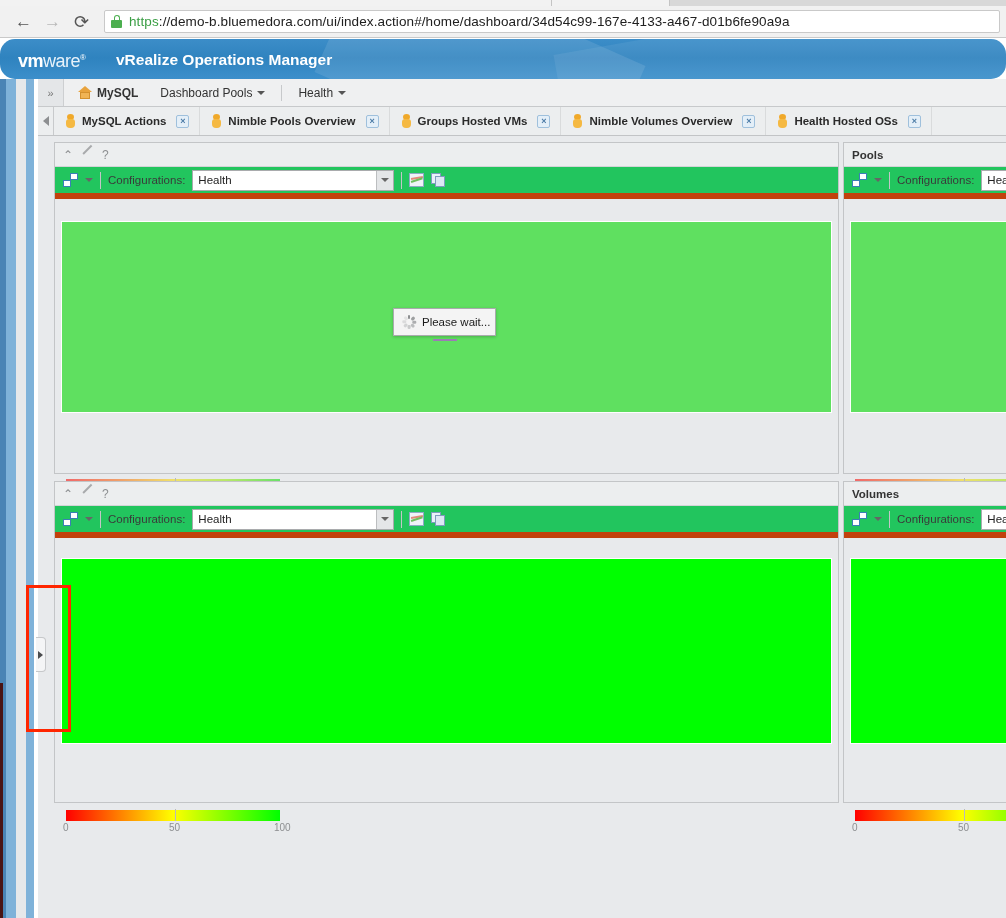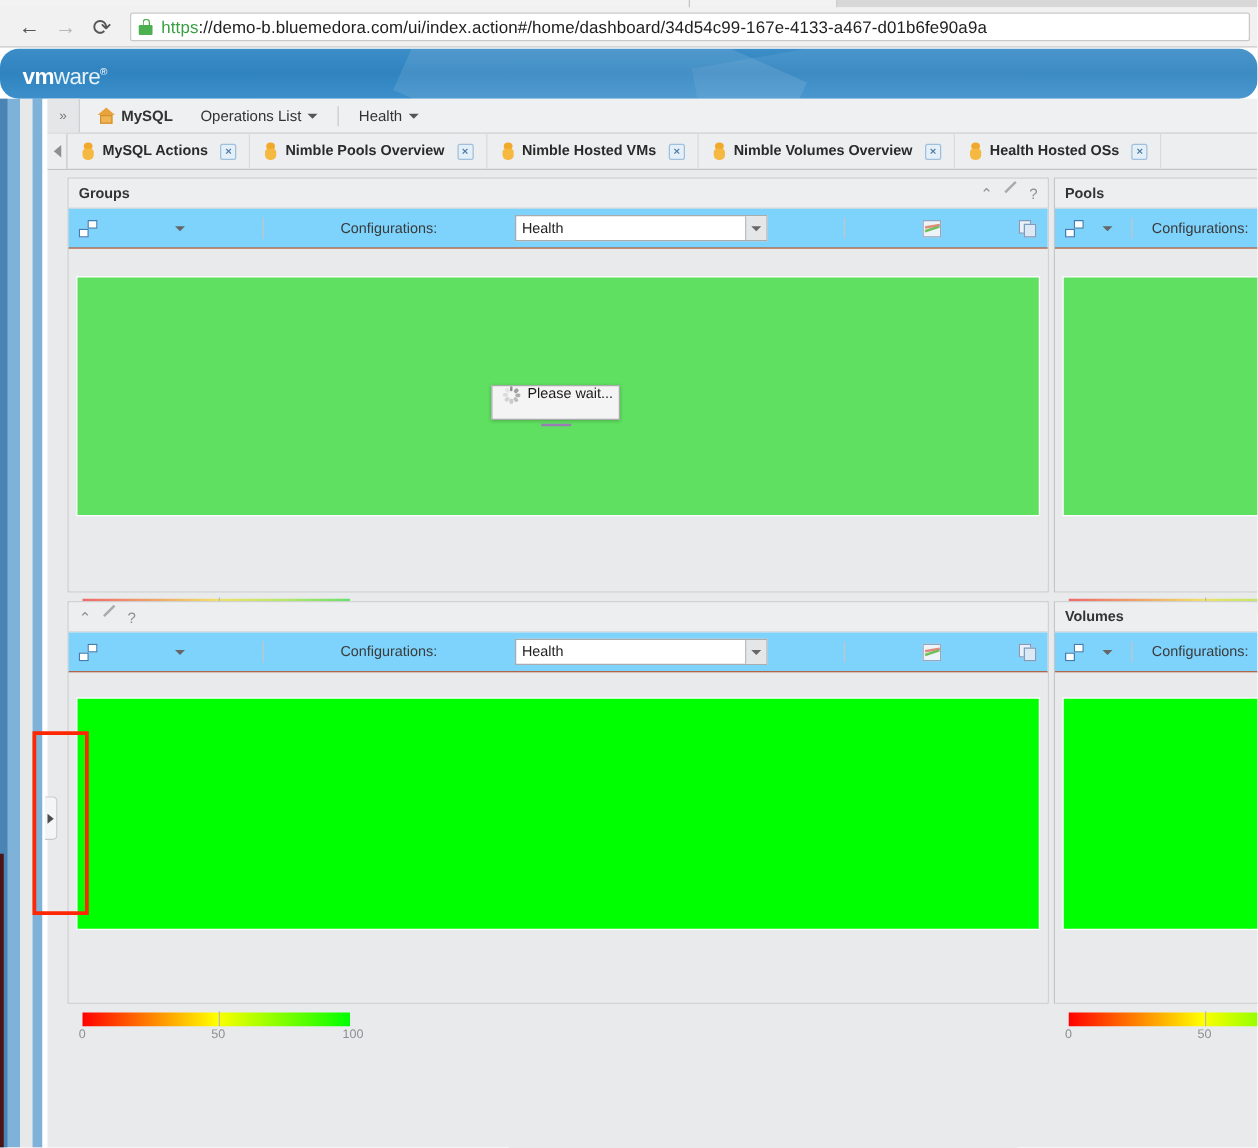--- a/index.html
+++ b/index.html
@@ -205,22 +205,22 @@
     width: 11px; height: 11px; position: relative; display: inline-block;
     cursor: pointer;
   }
   .pencil-icon:before {
     content: ""; position: absolute; left: 1px; top: 4px;
     width: 12px; height: 1.6px; background: #a8aaac;
     transform: rotate(-45deg); transform-origin: left center;
   }
 
   .widget-toolbar {
-    height: 32px; background: #7dd3fc; border-bottom: 1px solid #c2410c;
-    display: flex; align-items: center; padding: 0 8px; gap: 7px; justify-content: space-between;
+    height: 32px; background: #22c55e; border-bottom: 6px solid #c2410c;
+    display: flex; align-items: center; padding: 0 8px; gap: 7px;
   }
   .tb-objicon {
     width: 15px; height: 14px; position: relative; flex: none; cursor: pointer;
   }
   .tb-objicon .sq1 {
     position: absolute; right: 0; top: 0; width: 8px; height: 7px;
     border: 1.5px solid #3a7fb5; background: #ffffff;
   }
   .tb-objicon .sq2 {
     position: absolute; left: 0; bottom: 0; width: 8px; height: 7px;
@@ -287,21 +287,21 @@
   .legend-tick.mid-line:before {
     content: ""; position: absolute; left: 50%; top: -13px;
     width: 1px; height: 12px; background: #b8babc;
   }
 
   
   .please-wait {
     position: absolute; left: 393px; top: 308px; width: 103px; height: 28px;
     background: #f4f4f4; border: 1px solid #a9abad;
     box-shadow: 0 1px 3px rgba(0,0,0,0.22);
-    display: flex; gap: 6px; padding-left: 8px; z-index: 50;
+    display: flex; align-items: center; gap: 6px; padding-left: 8px; z-index: 50;
   }
   .pw-spinner { width: 14px; height: 14px; position: relative; flex: none; }
   .pw-spinner i {
     position: absolute; left: 5.8px; top: 0; width: 2.6px; height: 4px;
     background: #8d8f91; border-radius: 1.3px;
     transform-origin: 1.3px 7px;
   }
   .pw-text { font-size: 11.5px; color: #1a1a1a; }
   .pw-underline {
     position: absolute; left: 433px; top: 339px; width: 24px; height: 2px;
@@ -342,20 +342,21 @@
       <span class="lock-icon">
         <span class="shackle"></span>
           <span class="body"></span>
       </span>
       <span class="url-text"><span class="scheme">https</span><span class="rest">://demo-b.bluemedora.com/ui/index.action#/home/dashboard/34d54c99-167e-4133-a467-d01b6fe90a9a</span></span>
     </div>
   </div>
 
   <div class="vm-header">
     <div class="vm-logo"><span>vm</span><span class="lite">ware</span><span class="reg">®</span></div>
+    <div class="vm-product">vRealize Operations Manager</div>
   </div>
 
   <div class="left-rail"></div>
   <div class="rail-dark"></div>
   <div class="rail-maroon"></div>
   <div class="rail-strip2"></div>
   <div class="rail-strip3"></div>
   <div class="rail-strip4"></div>
 
   <div class="menubar">
@@ -363,21 +364,21 @@
       <span>»</span>
     </div>
     <div class="menu-item home">
       <span class="home-icon">
         <span class="roof"></span>
           <span class="base"></span>
       </span>
       <span>MySQL</span>
     </div>
     <div class="menu-item">
-      <span>Operations List</span>
+      <span>Dashboard Pools</span>
       <span class="caret-down"></span>
     </div>
     <div class="menu-sep"></div>
     <div class="menu-item">
       <span>Health</span>
       <span class="caret-down"></span>
     </div>
   </div>
 
   <div class="tabbar">
@@ -401,21 +402,21 @@
         </span>
       <span>Nimble Pools Overview</span>
       <span class="tab-close">×</span>
     </div>
 
     <div class="dash-tab">
       <span class="tab-pin">
           <span class="head"></span>
           <span class="body"></span>
         </span>
-      <span>Nimble Hosted VMs</span>
+      <span>Groups Hosted VMs</span>
       <span class="tab-close">×</span>
     </div>
 
     <div class="dash-tab">
       <span class="tab-pin">
           <span class="head"></span>
           <span class="body"></span>
         </span>
       <span>Nimble Volumes Overview</span>
       <span class="tab-close">×</span>
@@ -428,21 +429,20 @@
         </span>
       <span>Health Hosted OSs</span>
       <span class="tab-close">×</span>
     </div>
   </div>
 
   <div class="canvas">
 
     <div class="widget" style="left:16px; top:6px; width:785px; height:332px;">
       <div class="widget-header">
-        <span class="widget-title">Groups</span>
         <span class="widget-actions">
           <span class="wa-icon">⌃</span>
           <span class="pencil-icon"></span>
           <span class="wa-icon">?</span>
         </span>
       </div>
       <div class="widget-toolbar">
         <span class="tb-objicon">
             <span class="sq1"></span>
             <span class="sq2"></span>

